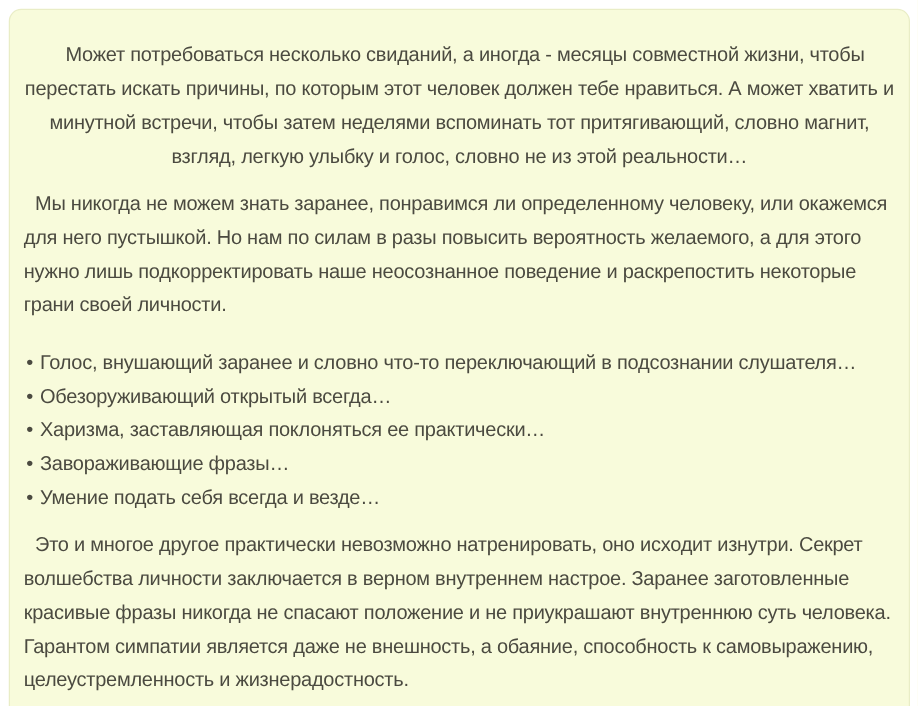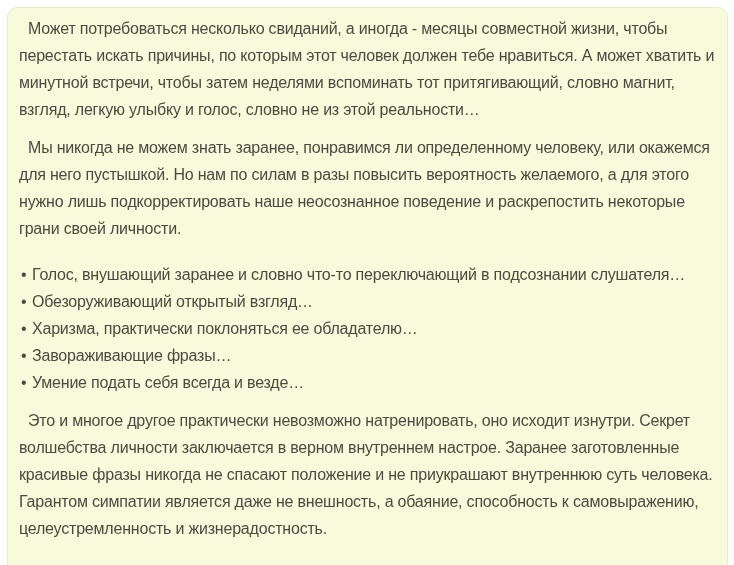--- a/index.html
+++ b/index.html
@@ -23,21 +23,21 @@
     color: #4b4a40;
     font-size: 16px;
     font-stretch: condensed;
     letter-spacing: -0.2px;
     line-height: 27px;
   }
   .para {
     text-indent: 9px;
     margin-top: 11px;
   }
-  .para:first-child { margin-top: 0; }
+  .para:first-child { margin-top: 16px; text-align: center; }
   .bullet-list {
     list-style: none;
     margin-top: 19px;
   }
   .bullet-item { display: flex; }
   .bullet-marker {
     width: 13px;
     flex: 0 0 13px;
     text-align: left;
     padding-left: 2px;
@@ -53,25 +53,25 @@
 
   <p class="para">Мы никогда не можем знать заранее, понравимся ли определенному человеку, или окажемся для него пустышкой. Но нам по силам в разы повысить вероятность желаемого, а для этого нужно лишь подкорректировать наше неосознанное поведение и раскрепостить некоторые грани своей личности.</p>
 
   <ul class="bullet-list">
     <li class="bullet-item">
       <span class="bullet-marker">•</span>
       <span class="bullet-text">Голос, внушающий заранее и словно что-то переключающий в подсознании слушателя…</span>
     </li>
     <li class="bullet-item">
       <span class="bullet-marker">•</span>
-      <span class="bullet-text">Обезоруживающий открытый взгляд…</span>
+      <span class="bullet-text">Обезоруживающий открытый всегда…</span>
     </li>
     <li class="bullet-item">
       <span class="bullet-marker">•</span>
-      <span class="bullet-text">Харизма, практически поклоняться ее обладателю…</span>
+      <span class="bullet-text">Харизма, заставляющая поклоняться ее практически…</span>
     </li>
     <li class="bullet-item">
       <span class="bullet-marker">•</span>
       <span class="bullet-text">Завораживающие фразы…</span>
     </li>
     <li class="bullet-item">
       <span class="bullet-marker">•</span>
       <span class="bullet-text">Умение подать себя всегда и везде…</span>
     </li>
   </ul>

